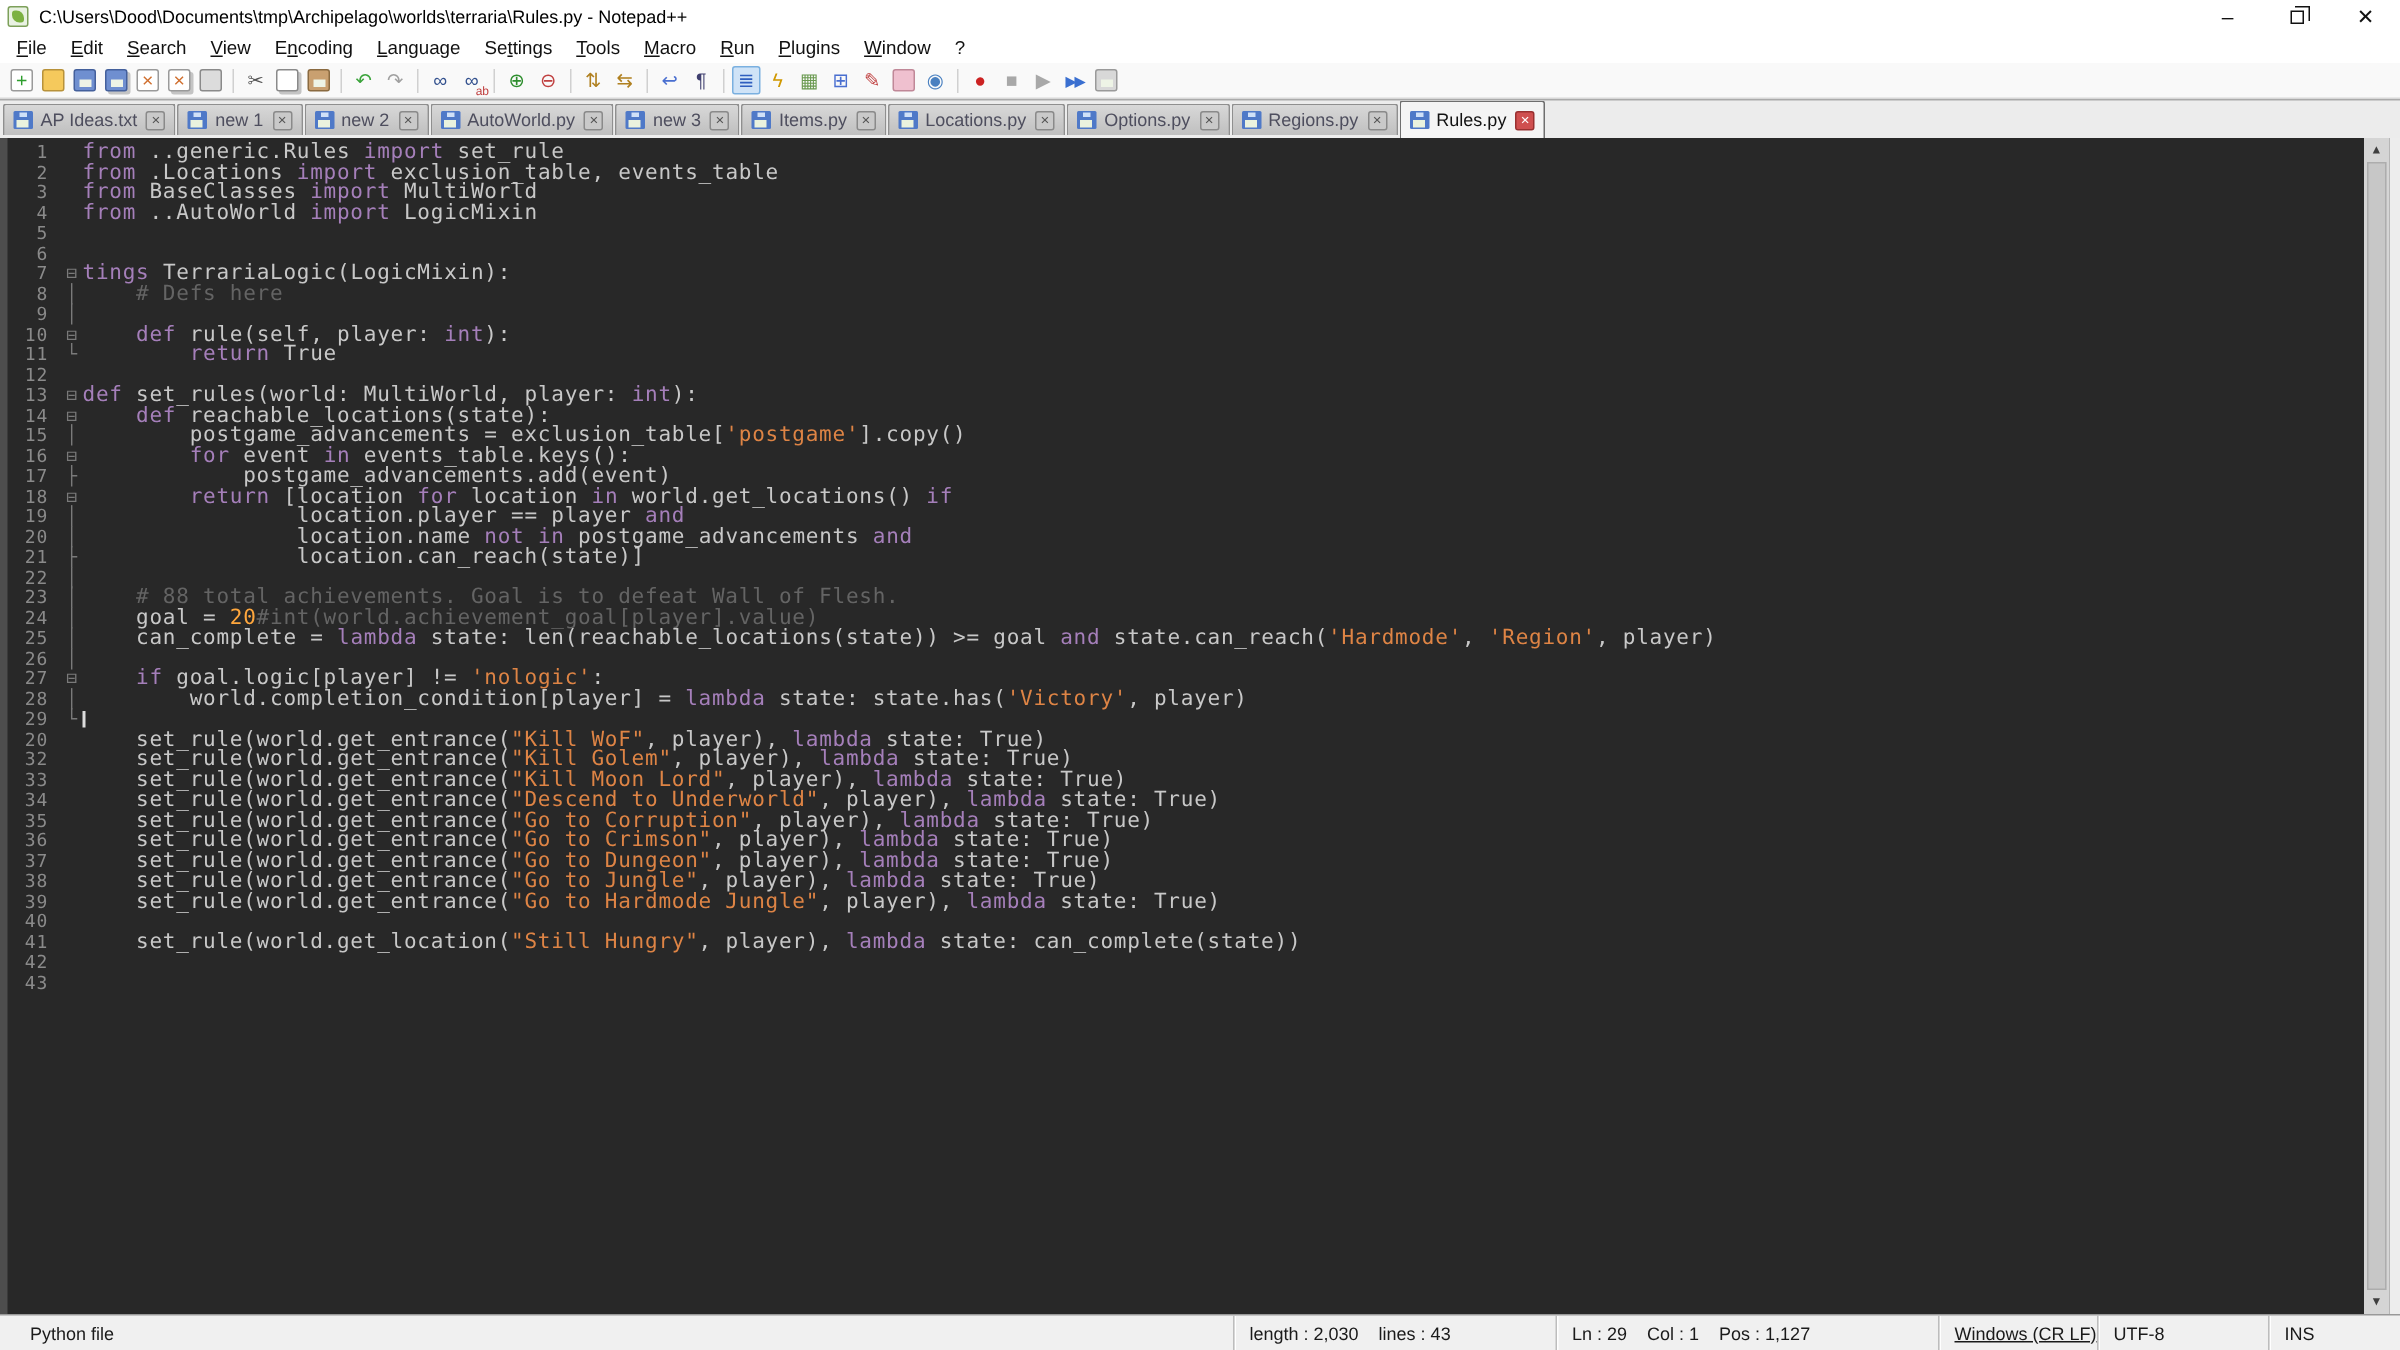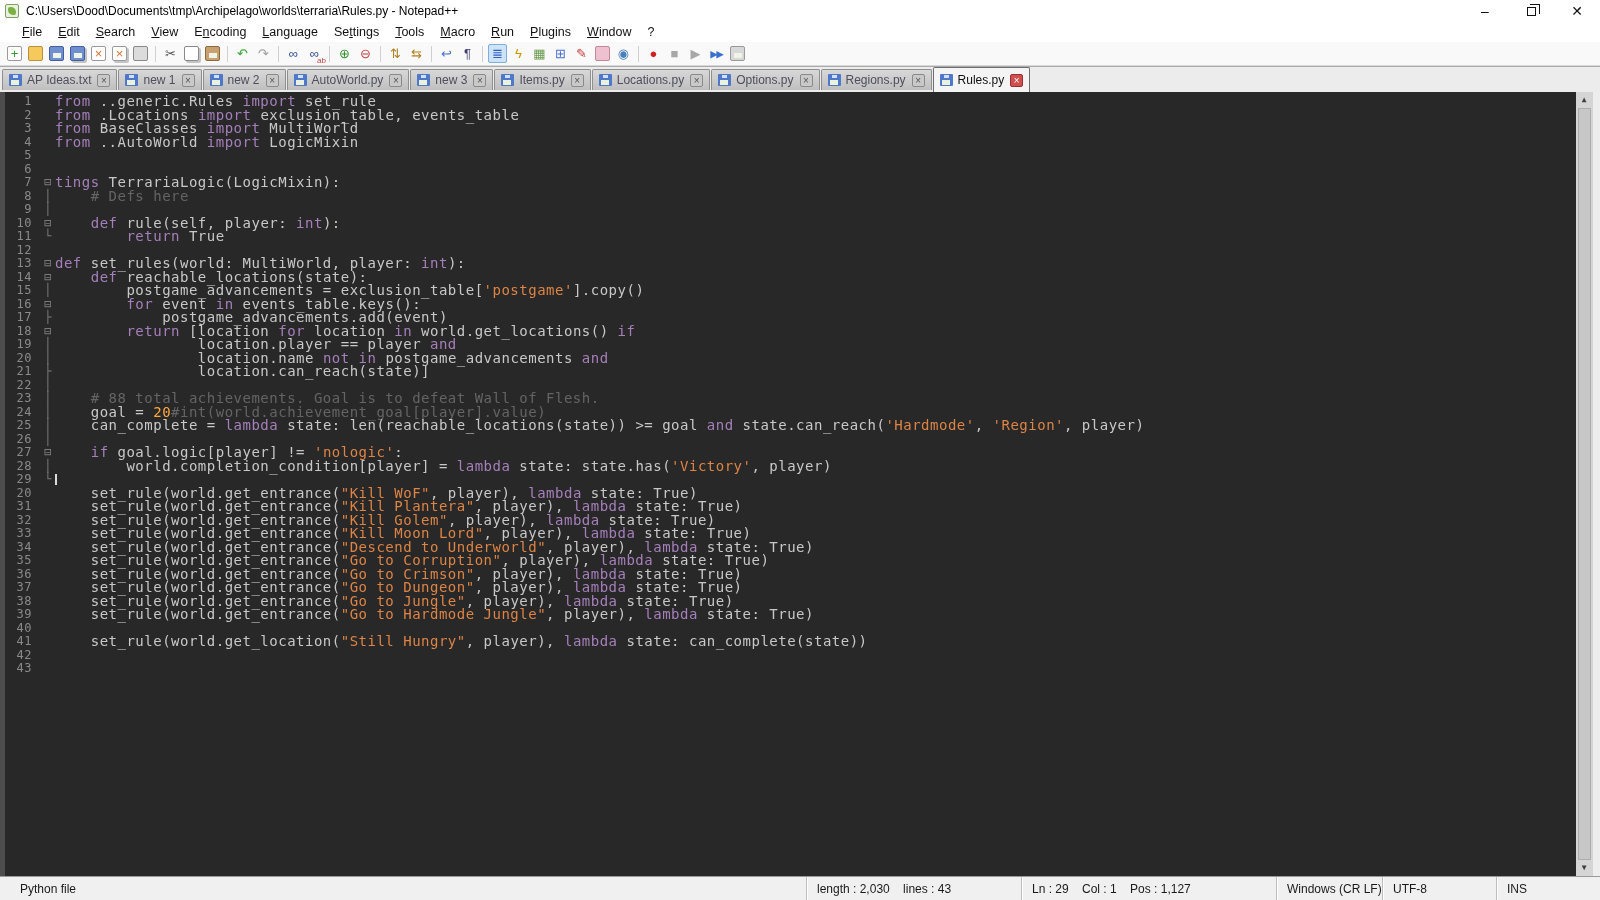--- a/index.html
+++ b/index.html
@@ -14,21 +14,21 @@
     background:#7cb142; border-radius:2px 5px 2px 5px; }
   .title-text { font-size:12px; color:#000; margin-left:7px; white-space:nowrap; }
   .win-btns { margin-left:auto; display:flex; height:22px; }
   .win-btn { width:46px; height:22px; display:flex; align-items:center; justify-content:center;
     font-size:14px; color:#111; }
   .restore-glyph { position:relative; width:9px; height:9px; border:1px solid #111; background:#fff; }
   .restore-glyph::before { content:""; position:absolute; top:-4px; left:2px; width:9px; height:9px;
     border:1px solid #111; border-bottom:none; border-left:none; }
 
   
-  .menubar { height:20px; background:#fff; display:flex; align-items:center; padding-left:14px;
+  .menubar { height:20px; background:#fff; display:flex; align-items:center; padding-left:3px;
     font-size:12.5px; color:#111; }
   .menu-item { padding:2px 8px; white-space:nowrap; }
 
   
   .toolbar { height:24px; background:#f9f9f9; border-bottom:1px solid #d8d8d8;
     display:flex; align-items:center; padding-left:4px; }
   .ticon { width:19px; height:19px; margin:0 1px; display:flex; align-items:center; justify-content:center;
     font-size:13px; position:relative; border-radius:2px; }
   .ticon.box { width:15px; height:15px; margin:2px 3px; }
   .ticon .fl { position:absolute; left:3px; bottom:2px; width:8px; height:5px; background:#eef4e6; }
@@ -74,22 +74,22 @@
   .scroll-arrow { font-size:8px; color:#3f3f3f; line-height:10px; }
   .scroll-thumb { width:13px; flex:1; margin:3px 0; background:#c7c7c7; border:1px solid #adadad; }
   .win-edge { width:7px; flex:none; background:#ededed; }
 
   
   .statusbar { height:24px; background:#f0f0f0; border-top:1px solid #999;
     display:flex; align-items:center; font-size:12px; color:#1a1a1a; white-space:pre; }
   .ss { height:100%; display:flex; align-items:center; padding:0 10px;
     border-left:1px solid #bdbdbd; box-shadow:inset 1px 0 0 #fff; }
   .ss1 { flex:1; padding-left:20px; }
-  .w215 { width:215px; } .w255 { width:255px; } .w106 { width:106px; }
-  .w114 { width:114px; } .w88 { width:104px; }
+  .w215 { width:215px; } .w255 { width:255px; } .w106 { width:106px;text-decoration:underline; }
+  .w114 { width:114px; } .w88 { width:88px; }
 </style>
 </head>
 <body>
 
 <div class="titlebar">
   <span class="app-icon"></span>
   <span class="title-text">C:\Users\Dood\Documents\tmp\Archipelago\worlds\terraria\Rules.py - Notepad++</span>
   <div class="win-btns">
     <div class="win-btn">–</div>
     <div class="win-btn">
@@ -245,21 +245,20 @@
       <div class="row"><div class="num">21</div><div class="fold">├</div><div class="code"><span class="d">                location.can_reach(state)]</span></div></div>
       <div class="row"><div class="num">22</div><div class="fold">│</div><div class="code"></div></div>
       <div class="row"><div class="num">23</div><div class="fold">│</div><div class="code"><span class="c">    # 88 total achievements. Goal is to defeat Wall of Flesh.</span></div></div>
       <div class="row"><div class="num">24</div><div class="fold">│</div><div class="code"><span class="d">    goal = </span><span class="n">20</span><span class="c">#int(world.achievement_goal[player].value)</span></div></div>
       <div class="row"><div class="num">25</div><div class="fold">│</div><div class="code"><span class="d">    can_complete = </span><span class="k">lambda</span><span class="d"> state: len(reachable_locations(state)) &gt;= goal </span><span class="k">and</span><span class="d"> state.can_reach(</span><span class="s">'Hardmode'</span><span class="d">, </span><span class="s">'Region'</span><span class="d">, player)</span></div></div>
       <div class="row"><div class="num">26</div><div class="fold">│</div><div class="code"></div></div>
       <div class="row"><div class="num">27</div><div class="fold">⊟</div><div class="code"><span class="d">    </span><span class="k">if</span><span class="d"> goal.logic[player] != </span><span class="s">'nologic'</span><span class="d">:</span></div></div>
       <div class="row"><div class="num">28</div><div class="fold">│</div><div class="code"><span class="d">        world.completion_condition[player] = </span><span class="k">lambda</span><span class="d"> state: state.has(</span><span class="s">'Victory'</span><span class="d">, player)</span></div></div>
       <div class="row"><div class="num">29</div><div class="fold">└</div><div class="code"><i class="caret"></i></div></div>
       <div class="row"><div class="num">20</div><div class="fold"></div><div class="code"><span class="d">    set_rule(world.get_entrance(</span><span class="s">"Kill WoF"</span><span class="d">, player), </span><span class="k">lambda</span><span class="d"> state: True)</span></div></div>
-      <div class="row"><div class="num">31</div><div class="fold"></div><div class="code"><span class="d">    set_rule(world.get_entrance(</span><span class="s">"Kill Plantera"</span><span class="d">, player), </span><span class="k">lambda</span><span class="d"> state: True)</span></div></div>
       <div class="row"><div class="num">32</div><div class="fold"></div><div class="code"><span class="d">    set_rule(world.get_entrance(</span><span class="s">"Kill Golem"</span><span class="d">, player), </span><span class="k">lambda</span><span class="d"> state: True)</span></div></div>
       <div class="row"><div class="num">33</div><div class="fold"></div><div class="code"><span class="d">    set_rule(world.get_entrance(</span><span class="s">"Kill Moon Lord"</span><span class="d">, player), </span><span class="k">lambda</span><span class="d"> state: True)</span></div></div>
       <div class="row"><div class="num">34</div><div class="fold"></div><div class="code"><span class="d">    set_rule(world.get_entrance(</span><span class="s">"Descend to Underworld"</span><span class="d">, player), </span><span class="k">lambda</span><span class="d"> state: True)</span></div></div>
       <div class="row"><div class="num">35</div><div class="fold"></div><div class="code"><span class="d">    set_rule(world.get_entrance(</span><span class="s">"Go to Corruption"</span><span class="d">, player), </span><span class="k">lambda</span><span class="d"> state: True)</span></div></div>
       <div class="row"><div class="num">36</div><div class="fold"></div><div class="code"><span class="d">    set_rule(world.get_entrance(</span><span class="s">"Go to Crimson"</span><span class="d">, player), </span><span class="k">lambda</span><span class="d"> state: True)</span></div></div>
       <div class="row"><div class="num">37</div><div class="fold"></div><div class="code"><span class="d">    set_rule(world.get_entrance(</span><span class="s">"Go to Dungeon"</span><span class="d">, player), </span><span class="k">lambda</span><span class="d"> state: True)</span></div></div>
       <div class="row"><div class="num">38</div><div class="fold"></div><div class="code"><span class="d">    set_rule(world.get_entrance(</span><span class="s">"Go to Jungle"</span><span class="d">, player), </span><span class="k">lambda</span><span class="d"> state: True)</span></div></div>
       <div class="row"><div class="num">39</div><div class="fold"></div><div class="code"><span class="d">    set_rule(world.get_entrance(</span><span class="s">"Go to Hardmode Jungle"</span><span class="d">, player), </span><span class="k">lambda</span><span class="d"> state: True)</span></div></div>
       <div class="row"><div class="num">40</div><div class="fold"></div><div class="code"></div></div>
       <div class="row"><div class="num">41</div><div class="fold"></div><div class="code"><span class="d">    set_rule(world.get_location(</span><span class="s">"Still Hungry"</span><span class="d">, player), </span><span class="k">lambda</span><span class="d"> state: can_complete(state))</span></div></div>

